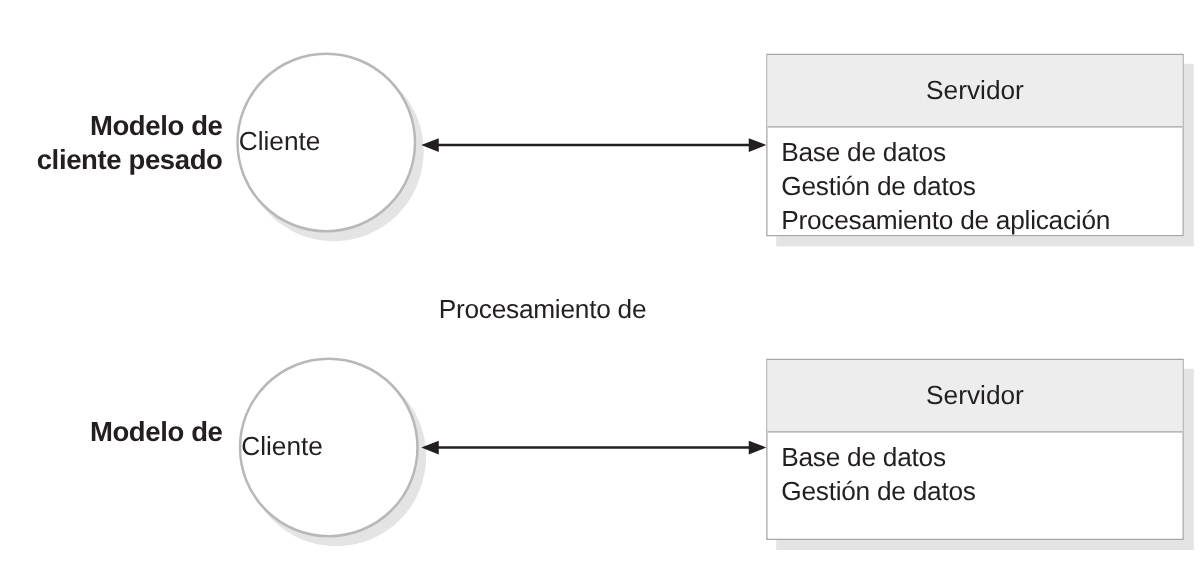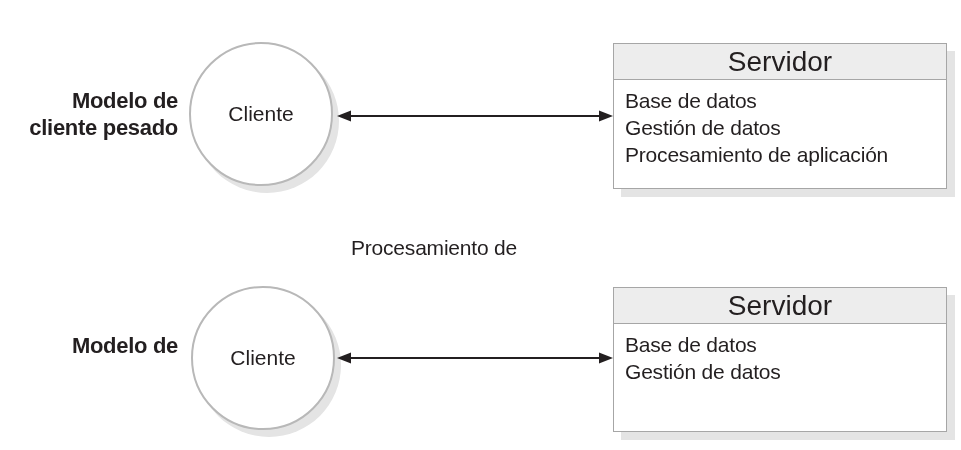--- a/index.html
+++ b/index.html
@@ -35,21 +35,21 @@
   .model-label.m1 { top: 87px; }
   .model-label.m2 { top: 332px; }
 
   .client-circle {
     position: absolute;
     width: 144px; height: 144px;
     border: 2px solid var(--circle-border);
     border-radius: 50%;
     background: var(--bg);
     box-shadow: 6px 7px 0 0 var(--shadow);
-    display: flex; align-items: center; justify-content: center;
+    display: flex; align-items: center; justify-content: flex-start;
     font-size: 21px;
   }
   .client-circle.c1 { left: 189px; top: 42px; }
   .client-circle.c2 { left: 191px; top: 286px; }
 
   .role-label {
     position: absolute;
     text-align: center;
     font-size: 21px;
     line-height: 27px;
@@ -67,25 +67,25 @@
     position: absolute;
     left: 613px; width: 334px;
     border: 1.5px solid var(--box-border);
     background: var(--bg);
     box-shadow: 8px 8px 0 0 var(--shadow);
   }
   .server-box.s1 { top: 43px; height: 146px; }
   .server-box.s2 { top: 287px; height: 145px; }
 
   .server-header {
-    height: 36px;
+    height: 58px;
     background: var(--header-fill);
     border-bottom: 1.5px solid var(--box-border);
     display: flex; align-items: center; justify-content: center;
-    font-size: 28px;
+    font-size: 21px;
   }
   .server-body {
     padding: 7px 12px 0 11px;
     font-size: 21px;
     line-height: 27px;
     letter-spacing: -0.2px;
   }
 </style>
 </head>
 <body>

